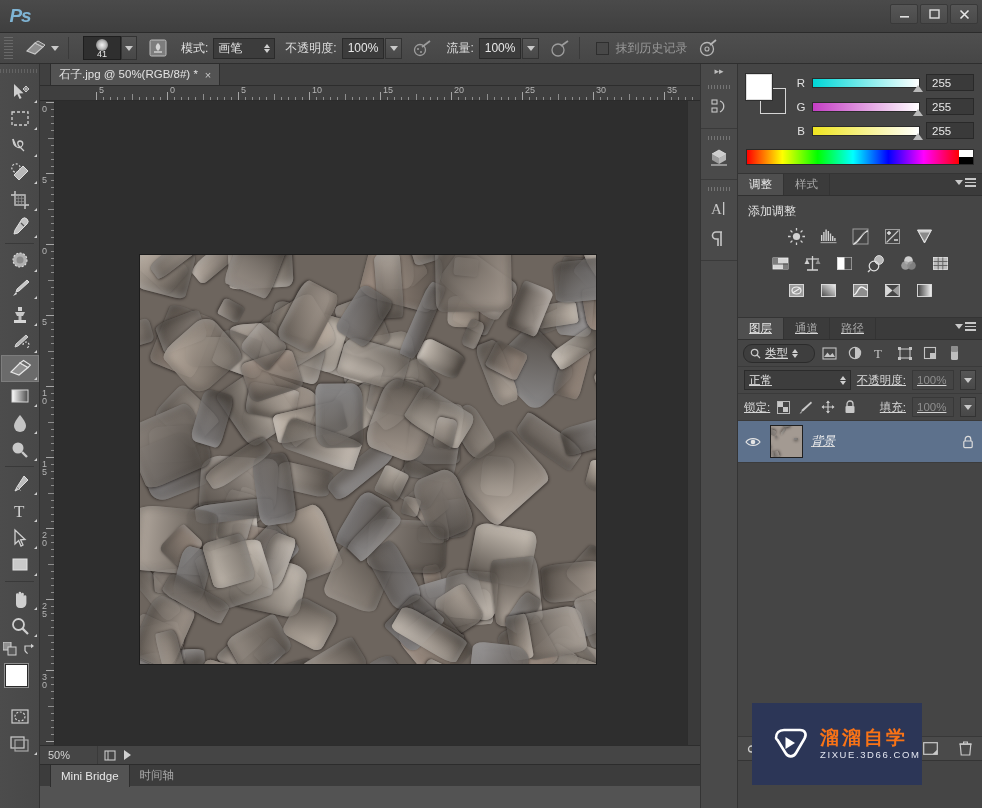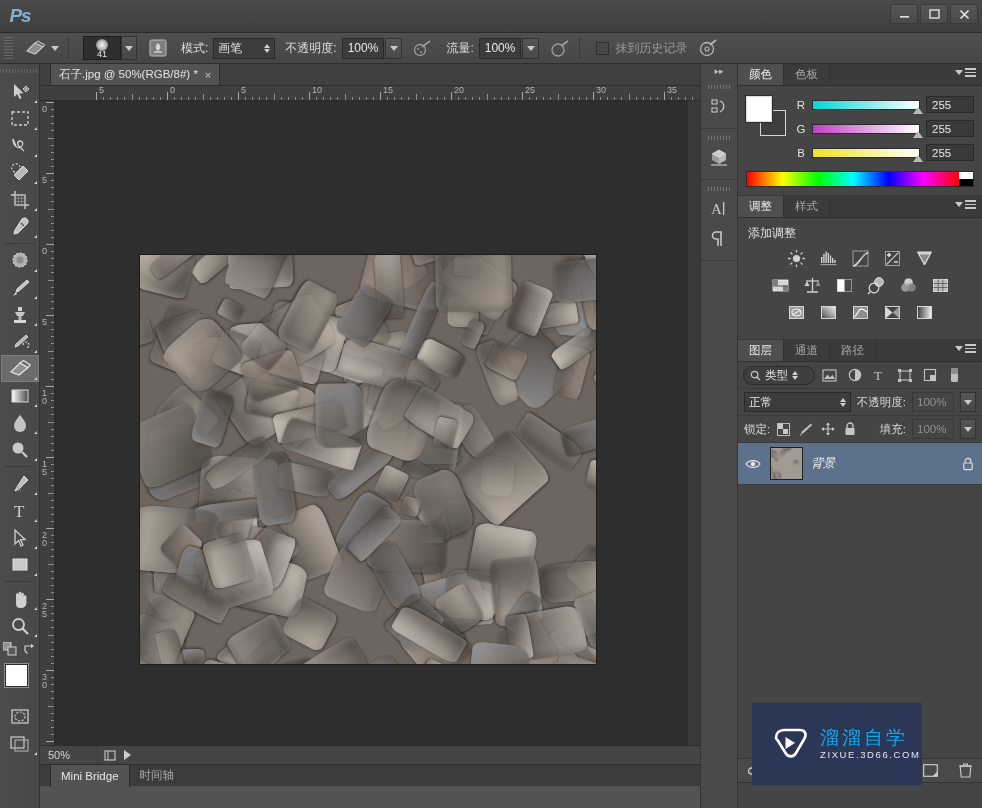--- a/index.html
+++ b/index.html
@@ -361,21 +361,21 @@
   .lb-ic { width: 18px; height: 18px; display: flex; align-items: center; justify-content: center; }
 
   
   .watermark {
     position: absolute; left: 752px; top: 703px; width: 170px; height: 82px;
     background: #2c3657; display: flex; align-items: center; gap: 10px;
     padding-left: 16px; z-index: 50;
   }
   .wm-logo { width: 42px; height: 42px; flex: none; }
   .wm-text { display: flex; flex-direction: column; gap: 3px; }
-  .wm-cn { font-size: 19px; color: #0ea5e9; letter-spacing: 3px; line-height: 1; font-weight: 400; }
+  .wm-cn { font-size: 19px; color: #f97316; letter-spacing: 3px; line-height: 1; font-weight: 700; }
   .wm-en { font-size: 9.5px; color: #e2e5ef; letter-spacing: 1.6px; line-height: 1; }
   svg { display: block; }
 </style>
 </head>
 <body>
 
 <div class="app">
 
   <div class="titlebar">
     <div class="ps-logo">Ps</div>
@@ -1099,32 +1099,20 @@
         <svg width="20" height="20" viewBox="0 0 20 20">
           <path d="M13 3 H7 a3.5 3.5 0 0 0 0 7 h2 V17 M12 3 V17" fill="none" stroke="#c6c6c6" stroke-width="1.6"></path>
         </svg>
       </div>
     </div>
   </div>
 
   <div class="panels">
 
     <div class="panel">
-      <div class="panel-tabs" id="colorTabs">
-        <div class="ptab active">颜色</div>
-          <div class="ptab">色板</div>
-          <div class="panel-menu">
-          <span class="pm-tri"></span>
-            <span class="pm-lines">
-              <i></i>
-              <i></i>
-              <i></i>
-            </span>
-        </div>
-      </div>
       <div class="color-body">
         <div class="color-swatch-box">
           <span class="cs-bg"></span>
           <span class="cs-fg"></span>
         </div>
         <div class="sliders" id="rgbSliders">
             <div class="slider-row">
               <span class="sl-label">R</span>
               <span class="sl-track sl-r">
                 <span class="sl-thumb"></span>
@@ -1301,21 +1289,21 @@
                     <stop offset="1" stop-color="#f4f4f4"></stop>
                   </linearGradient>
                 </defs>
               <rect x="2.5" y="3.5" width="14" height="12" fill="url(#gm)" stroke="#e2e2e2" stroke-width=".9"></rect>
             </svg>
           </div>
         </div>
       </div>
     </div>
 
-    <div class="panel" style="height:443px; position:relative;">
+    <div class="panel" style="height:443px; position:relative;text-decoration:underline;">
       <div class="panel-tabs" id="layerTabs">
         <div class="ptab active">图层</div>
           <div class="ptab">通道</div>
           <div class="ptab">路径</div>
           <div class="panel-menu">
           <span class="pm-tri"></span>
             <span class="pm-lines">
               <i></i>
               <i></i>
               <i></i>

